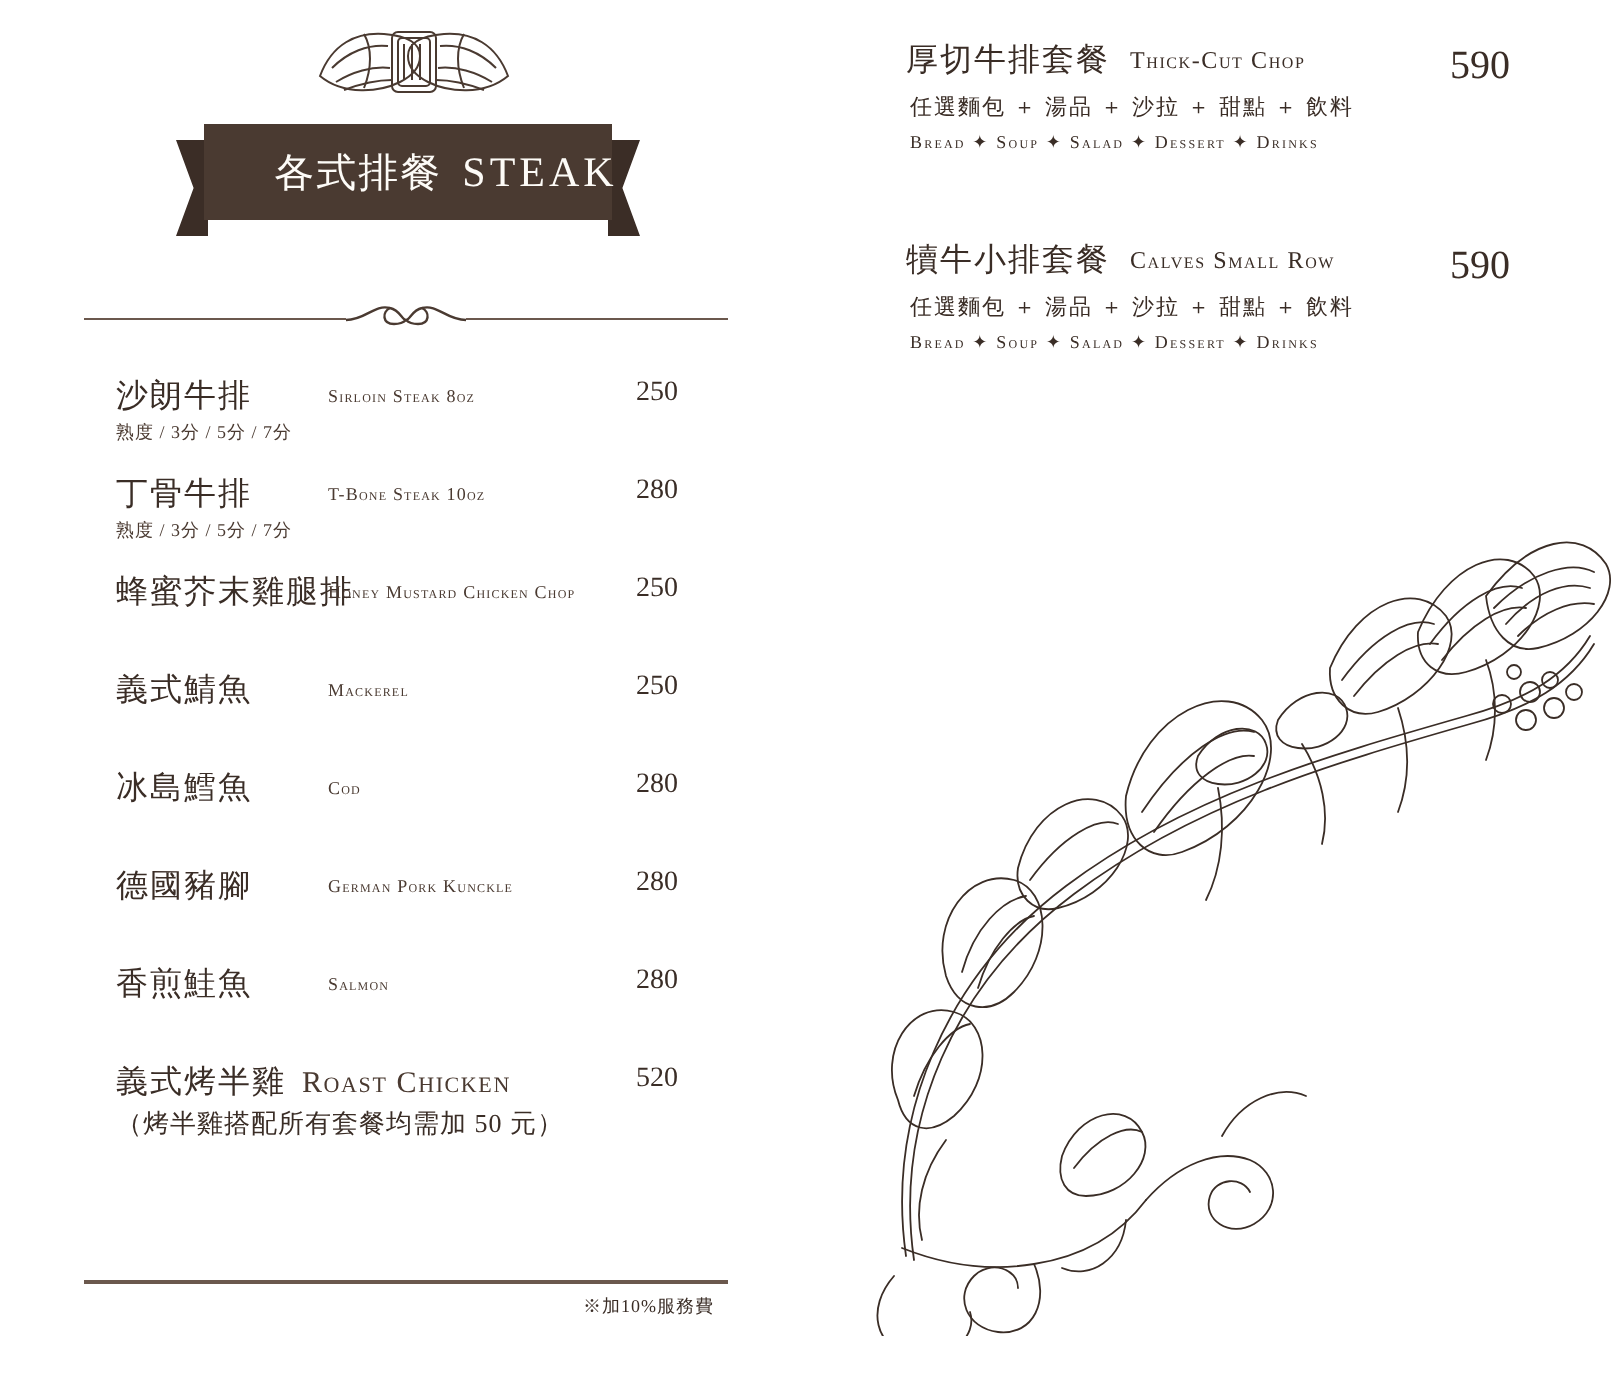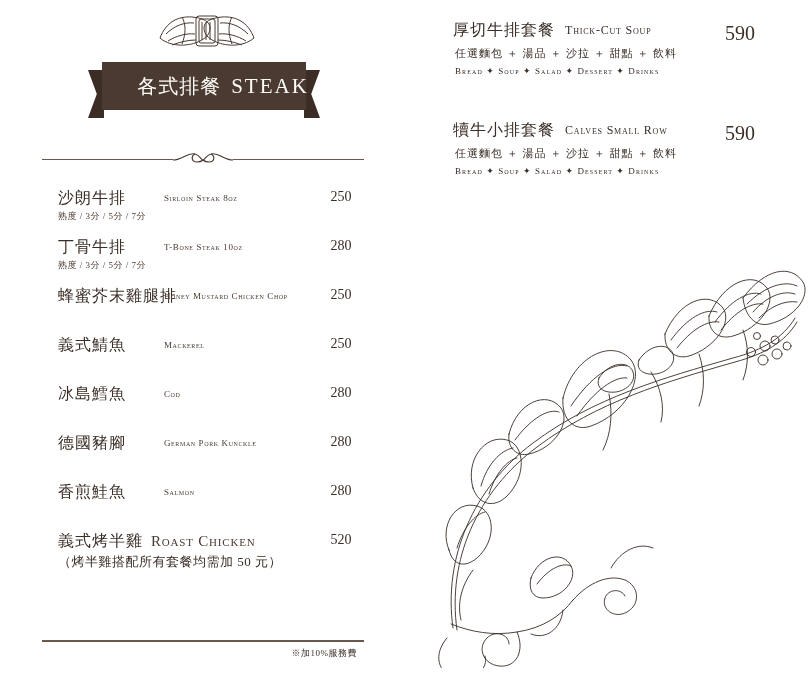--- a/index.html
+++ b/index.html
@@ -151,21 +151,21 @@
     display: inline;
     margin-left: 8px;
     font-size: 15px;
     letter-spacing: 0.8px;
   }
   .menu-row .price {
     position: absolute;
     right: 0;
     top: 3px;
     width: 46px;
-    text-align: center;
+    text-align: left;
     font-size: 14px;
     color: #3a2d26;
   }
   .menu-row .note {
     position: absolute;
     left: 16px;
     top: 24px;
     font-size: 9px;
     color: #4a3a31;
     letter-spacing: 0.5px;
@@ -365,21 +365,21 @@
     </div>
 
     <div class="bottom-rule"></div>
     <div class="service-note">※加10%服務費</div>
   </div>
 
   <div class="right-col">
 
     <div class="set-block" style="top:20px;">
       <span class="title-zh">厚切牛排套餐</span>
-      <span class="title-en">Thick-Cut Soup</span>
+      <span class="title-en">Thick-Cut Chop</span>
       <span class="price">590</span>
       <span class="line-zh">任選麵包 ＋ 湯品 ＋ 沙拉 ＋ 甜點 ＋ 飲料</span>
       <span class="line-en">Bread ✦ Soup ✦ Salad ✦ Dessert ✦ Drinks</span>
     </div>
 
     <div class="set-block" style="top:120px;">
       <span class="title-zh">犢牛小排套餐</span>
       <span class="title-en">Calves Small Row</span>
       <span class="price">590</span>
       <span class="line-zh">任選麵包 ＋ 湯品 ＋ 沙拉 ＋ 甜點 ＋ 飲料</span>

